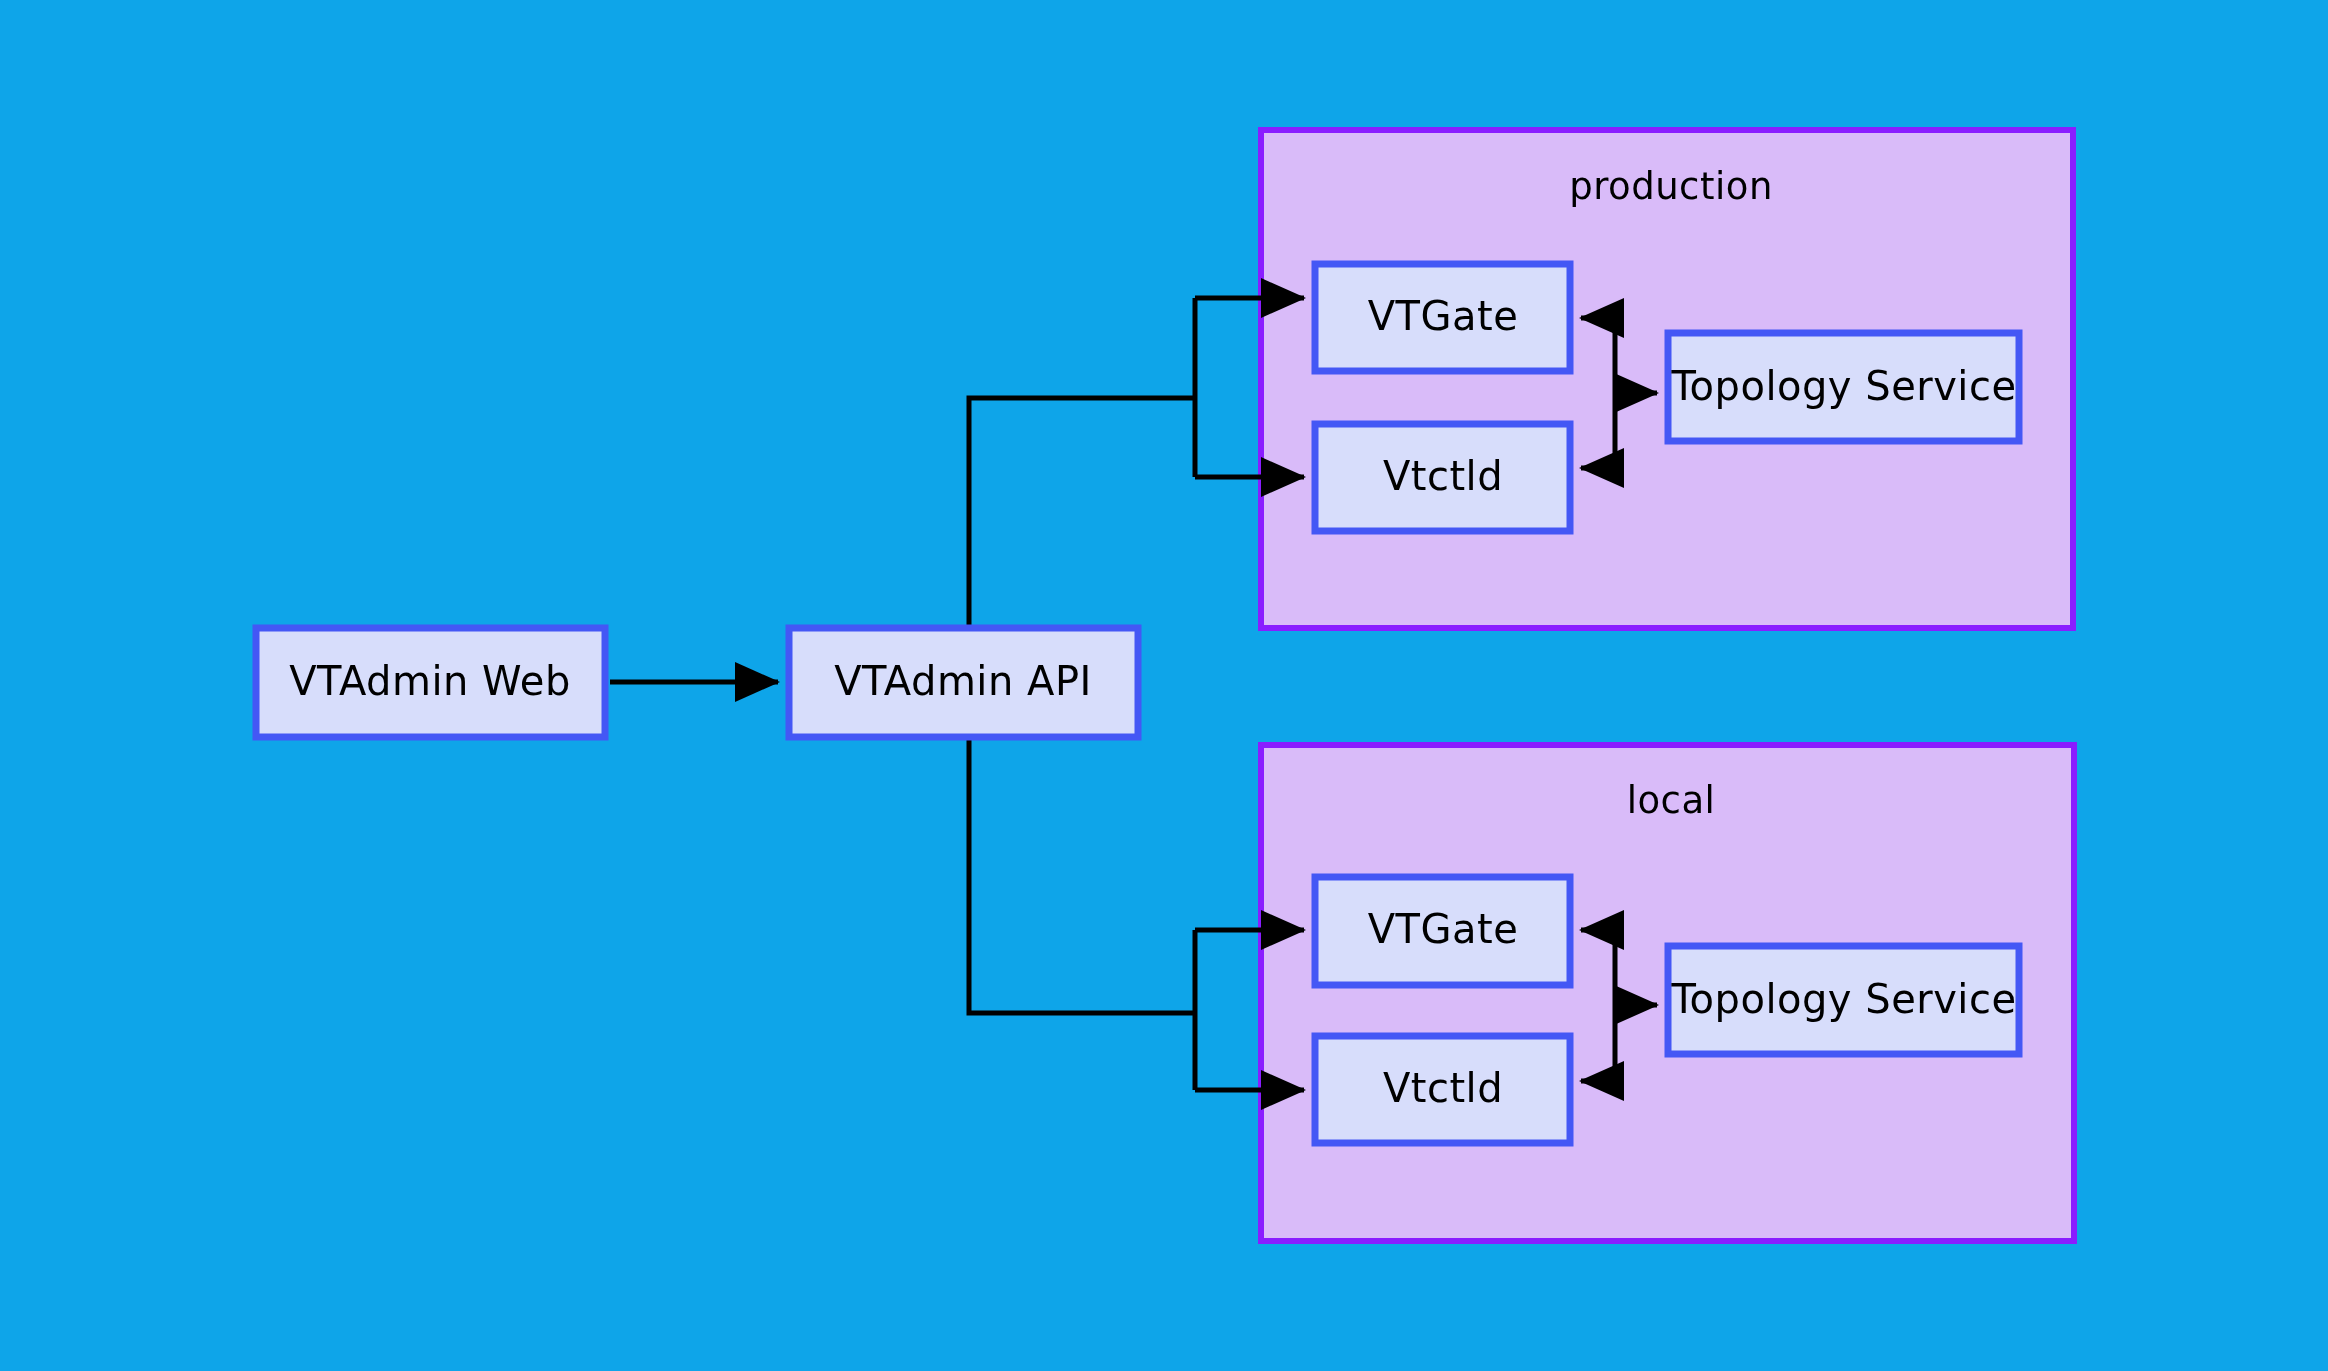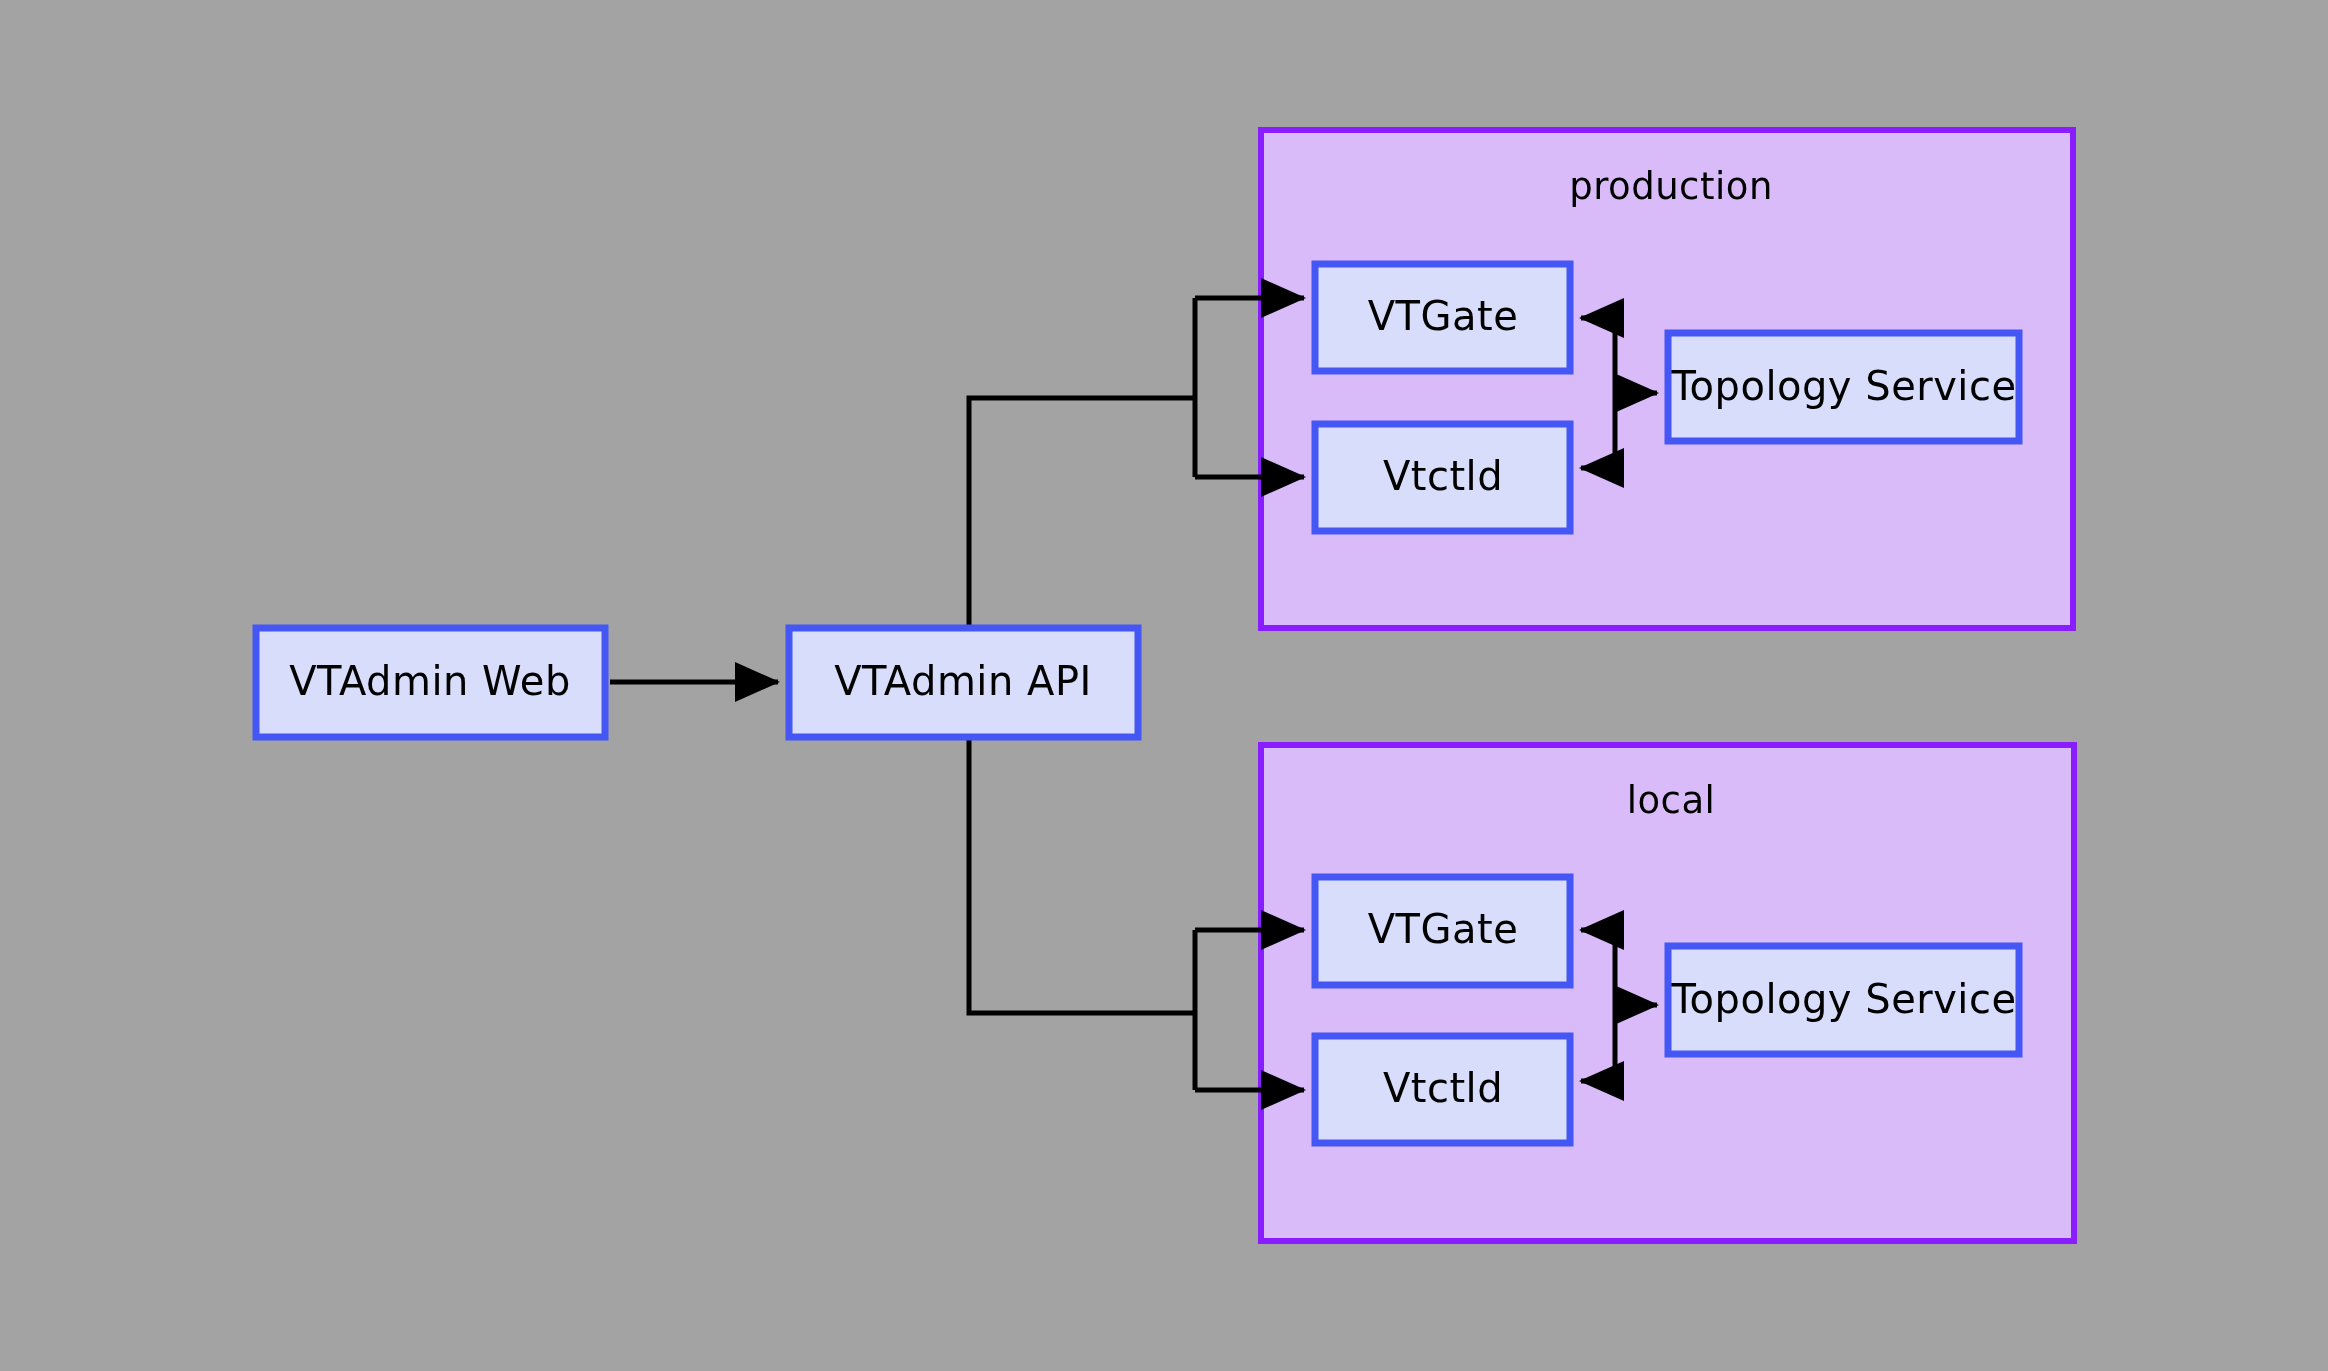--- a/index.html
+++ b/index.html
@@ -10,21 +10,21 @@
   body {
     width: 2328px;
     height: 1371px;
     font-family: "DejaVu Sans", sans-serif;
     overflow: hidden;
   }
   #diagram-root {
     position: relative;
     width: 2328px;
     height: 1371px;
-    background: #a3a3a3;
+    background: #0ea5e9;
   }
   svg.diagram-canvas {
     display: block;
     width: 2328px;
     height: 1371px;
   }
   .cluster-panel-rect {
     stroke-width: 6;
   }
   .node-rect {

